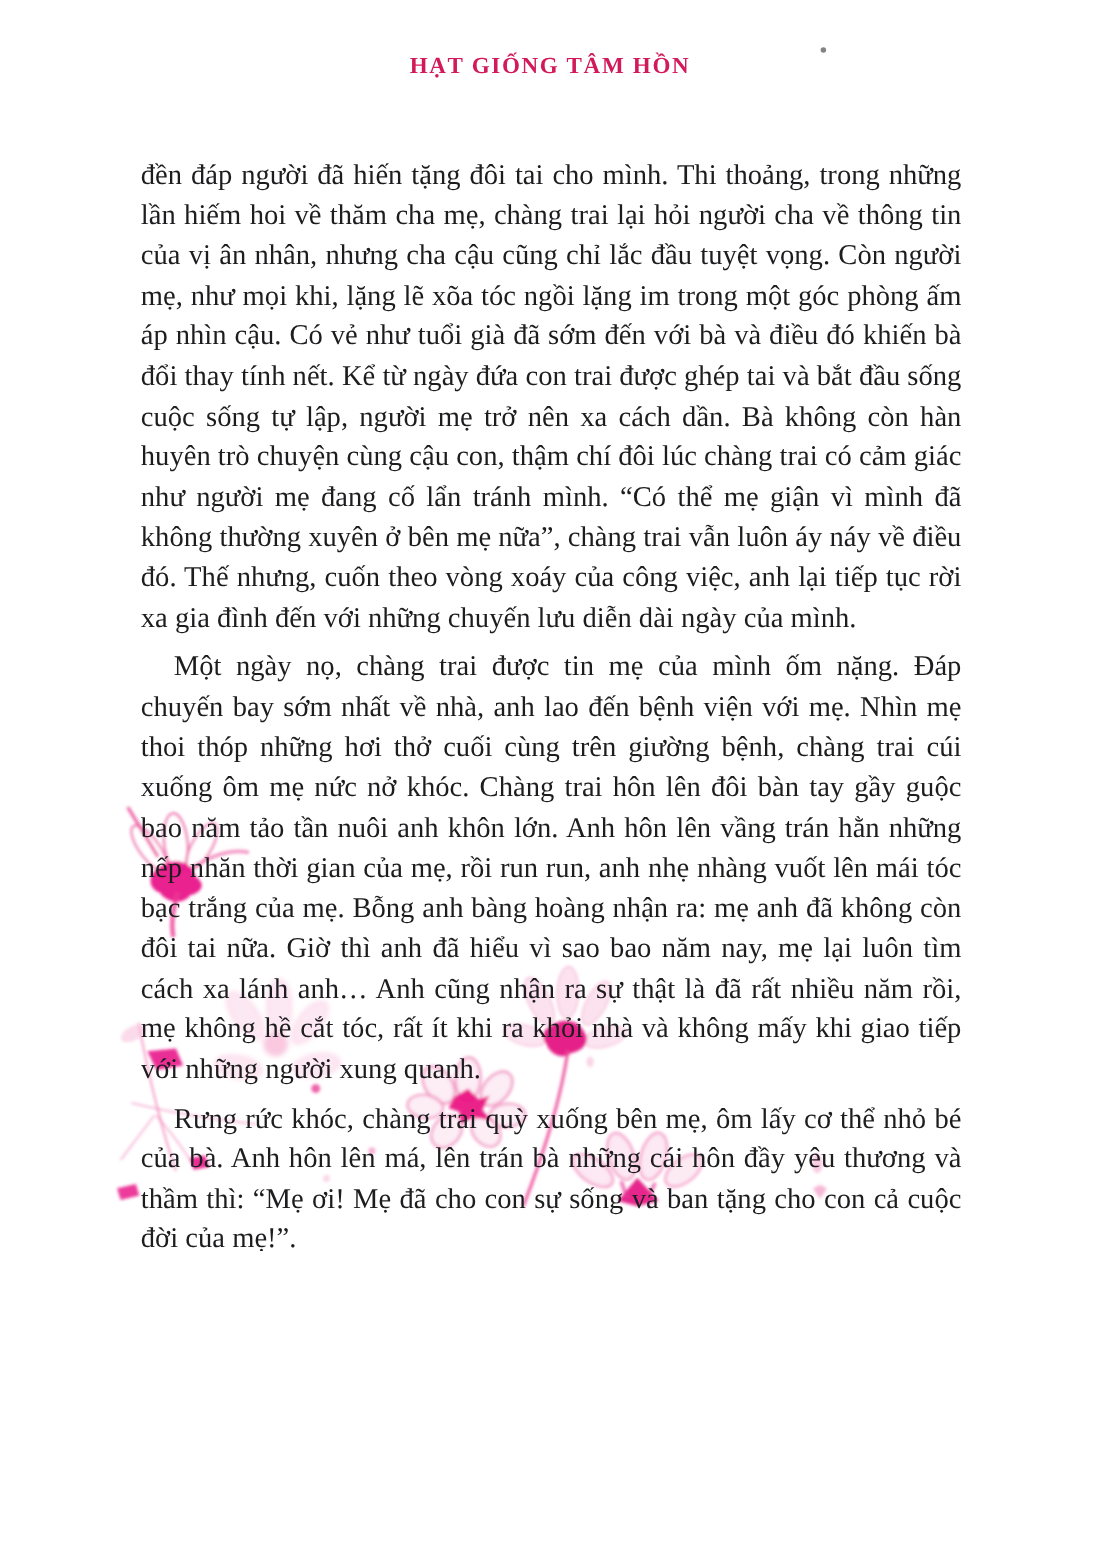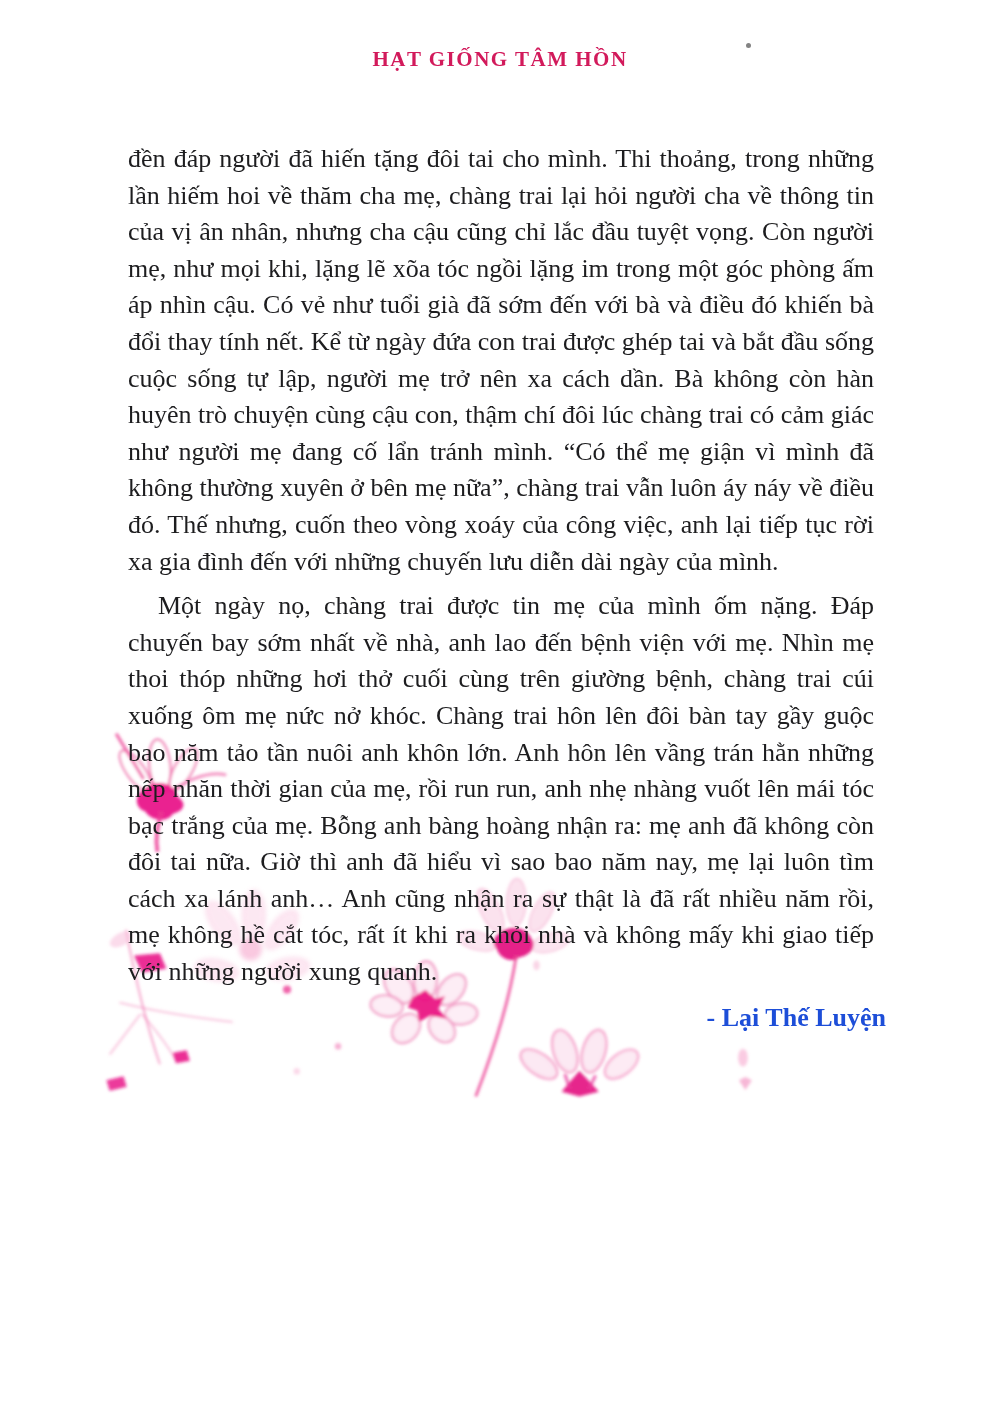--- a/index.html
+++ b/index.html
@@ -165,20 +165,21 @@
 
   <div class="speck"></div>
 
   <div class="page-header">
     <span class="book-title">HẠT GIỐNG TÂM HỒN</span>
   </div>
 
   <div class="content">
     <p class="para">đền đáp người đã hiến tặng đôi tai cho mình. Thi thoảng, trong những lần hiếm hoi về thăm cha mẹ, chàng trai lại hỏi người cha về thông tin của vị ân nhân, nhưng cha cậu cũng chỉ lắc đầu tuyệt vọng. Còn người mẹ, như mọi khi, lặng lẽ xõa tóc ngồi lặng im trong một góc phòng ấm áp nhìn cậu. Có vẻ như tuổi già đã sớm đến với bà và điều đó khiến bà đổi thay tính nết. Kể từ ngày đứa con trai được ghép tai và bắt đầu sống cuộc sống tự lập, người mẹ trở nên xa cách dần. Bà không còn hàn huyên trò chuyện cùng cậu con, thậm chí đôi lúc chàng trai có cảm giác như người mẹ đang cố lẩn tránh mình. “Có thể mẹ giận vì mình đã không thường xuyên ở bên mẹ nữa”, chàng trai vẫn luôn áy náy về điều đó. Thế nhưng, cuốn theo vòng xoáy của công việc, anh lại tiếp tục rời xa gia đình đến với những chuyến lưu diễn dài ngày của mình.</p>
     <p class="para indent">Một ngày nọ, chàng trai được tin mẹ của mình ốm nặng. Đáp chuyến bay sớm nhất về nhà, anh lao đến bệnh viện với mẹ. Nhìn mẹ thoi thóp những hơi thở cuối cùng trên giường bệnh, chàng trai cúi xuống ôm mẹ nức nở khóc. Chàng trai hôn lên đôi bàn tay gầy guộc bao năm tảo tần nuôi anh khôn lớn. Anh hôn lên vầng trán hằn những nếp nhăn thời gian của mẹ, rồi run run, anh nhẹ nhàng vuốt lên mái tóc bạc trắng của mẹ. Bỗng anh bàng hoàng nhận ra: mẹ anh đã không còn đôi tai nữa. Giờ thì anh đã hiểu vì sao bao năm nay, mẹ lại luôn tìm cách xa lánh anh… Anh cũng nhận ra sự thật là đã rất nhiều năm rồi, mẹ không hề cắt tóc, rất ít khi ra khỏi nhà và không mấy khi giao tiếp với những người xung quanh.</p>
+    <p class="para indent">Rưng rức khóc, chàng trai quỳ xuống bên mẹ, ôm lấy cơ thể nhỏ bé của bà. Anh hôn lên má, lên trán bà những cái hôn đầy yêu thương và thầm thì: “Mẹ ơi! Mẹ đã cho con sự sống và ban tặng cho con cả cuộc đời của mẹ!”.</p>
 
     <div class="attribution">
       <div>- Lại Thế Luyện</div>
     </div>
   </div>
 
   <div class="page-number">12</div>
 
 </div>
 

